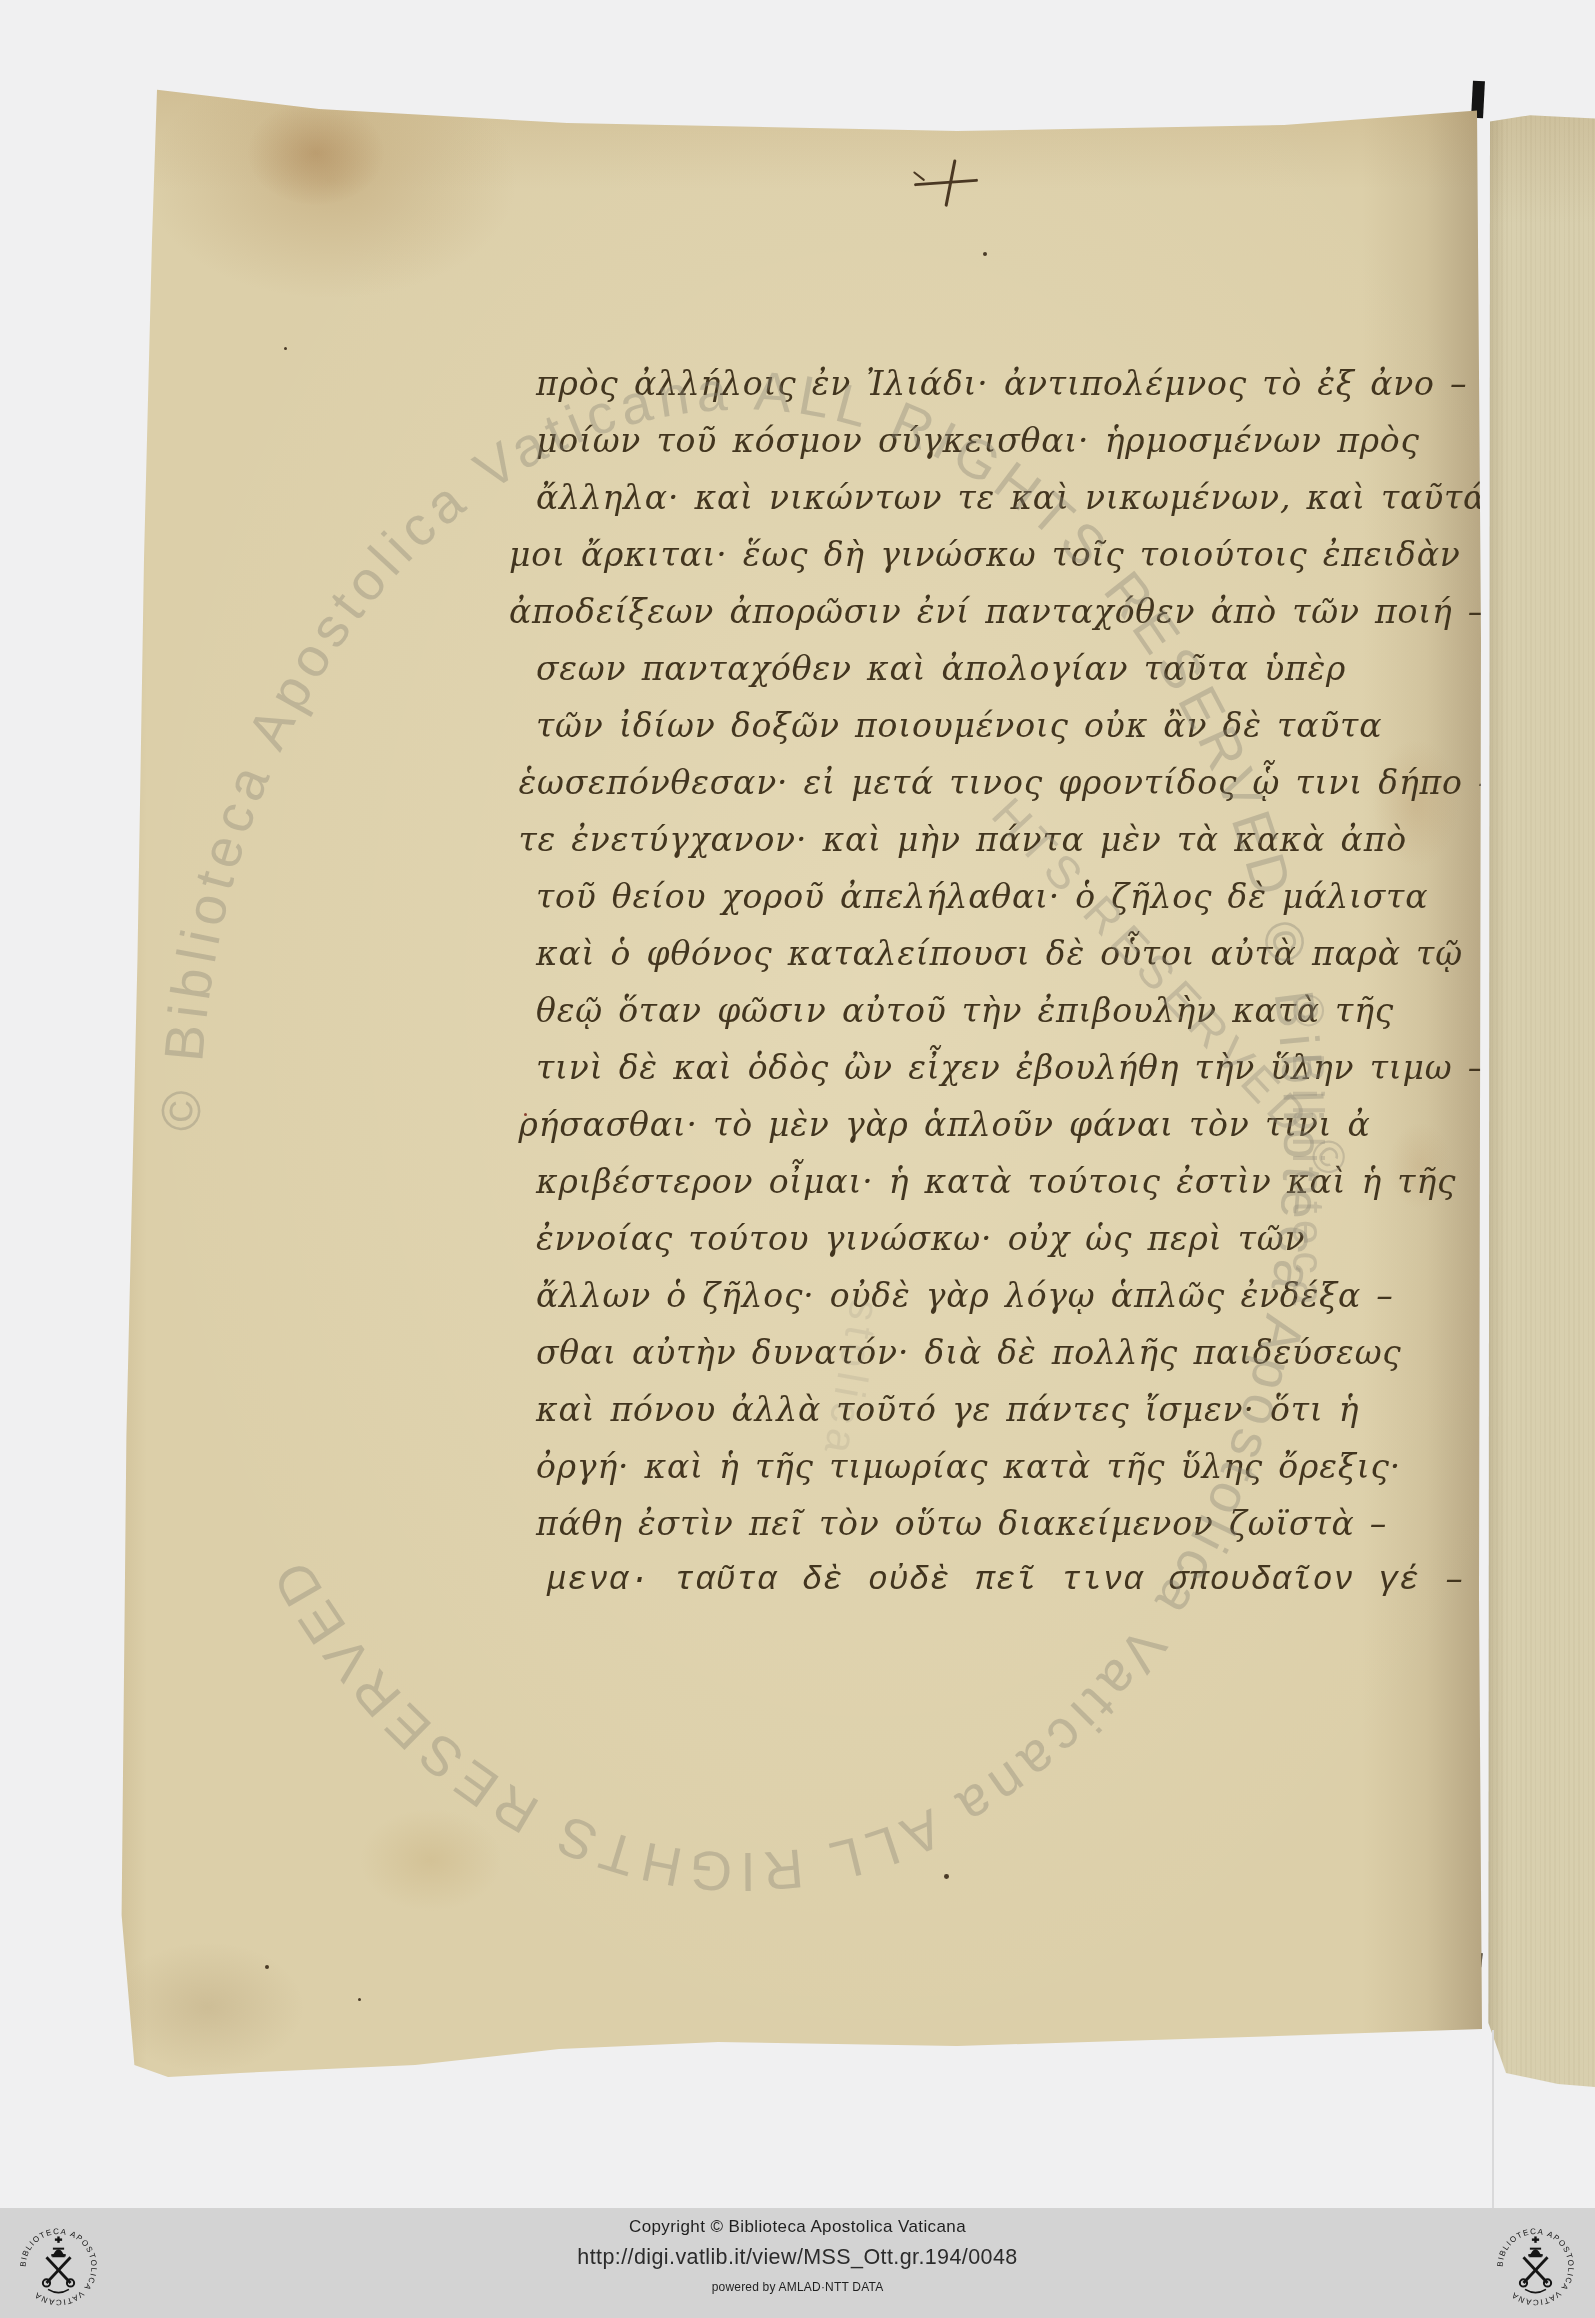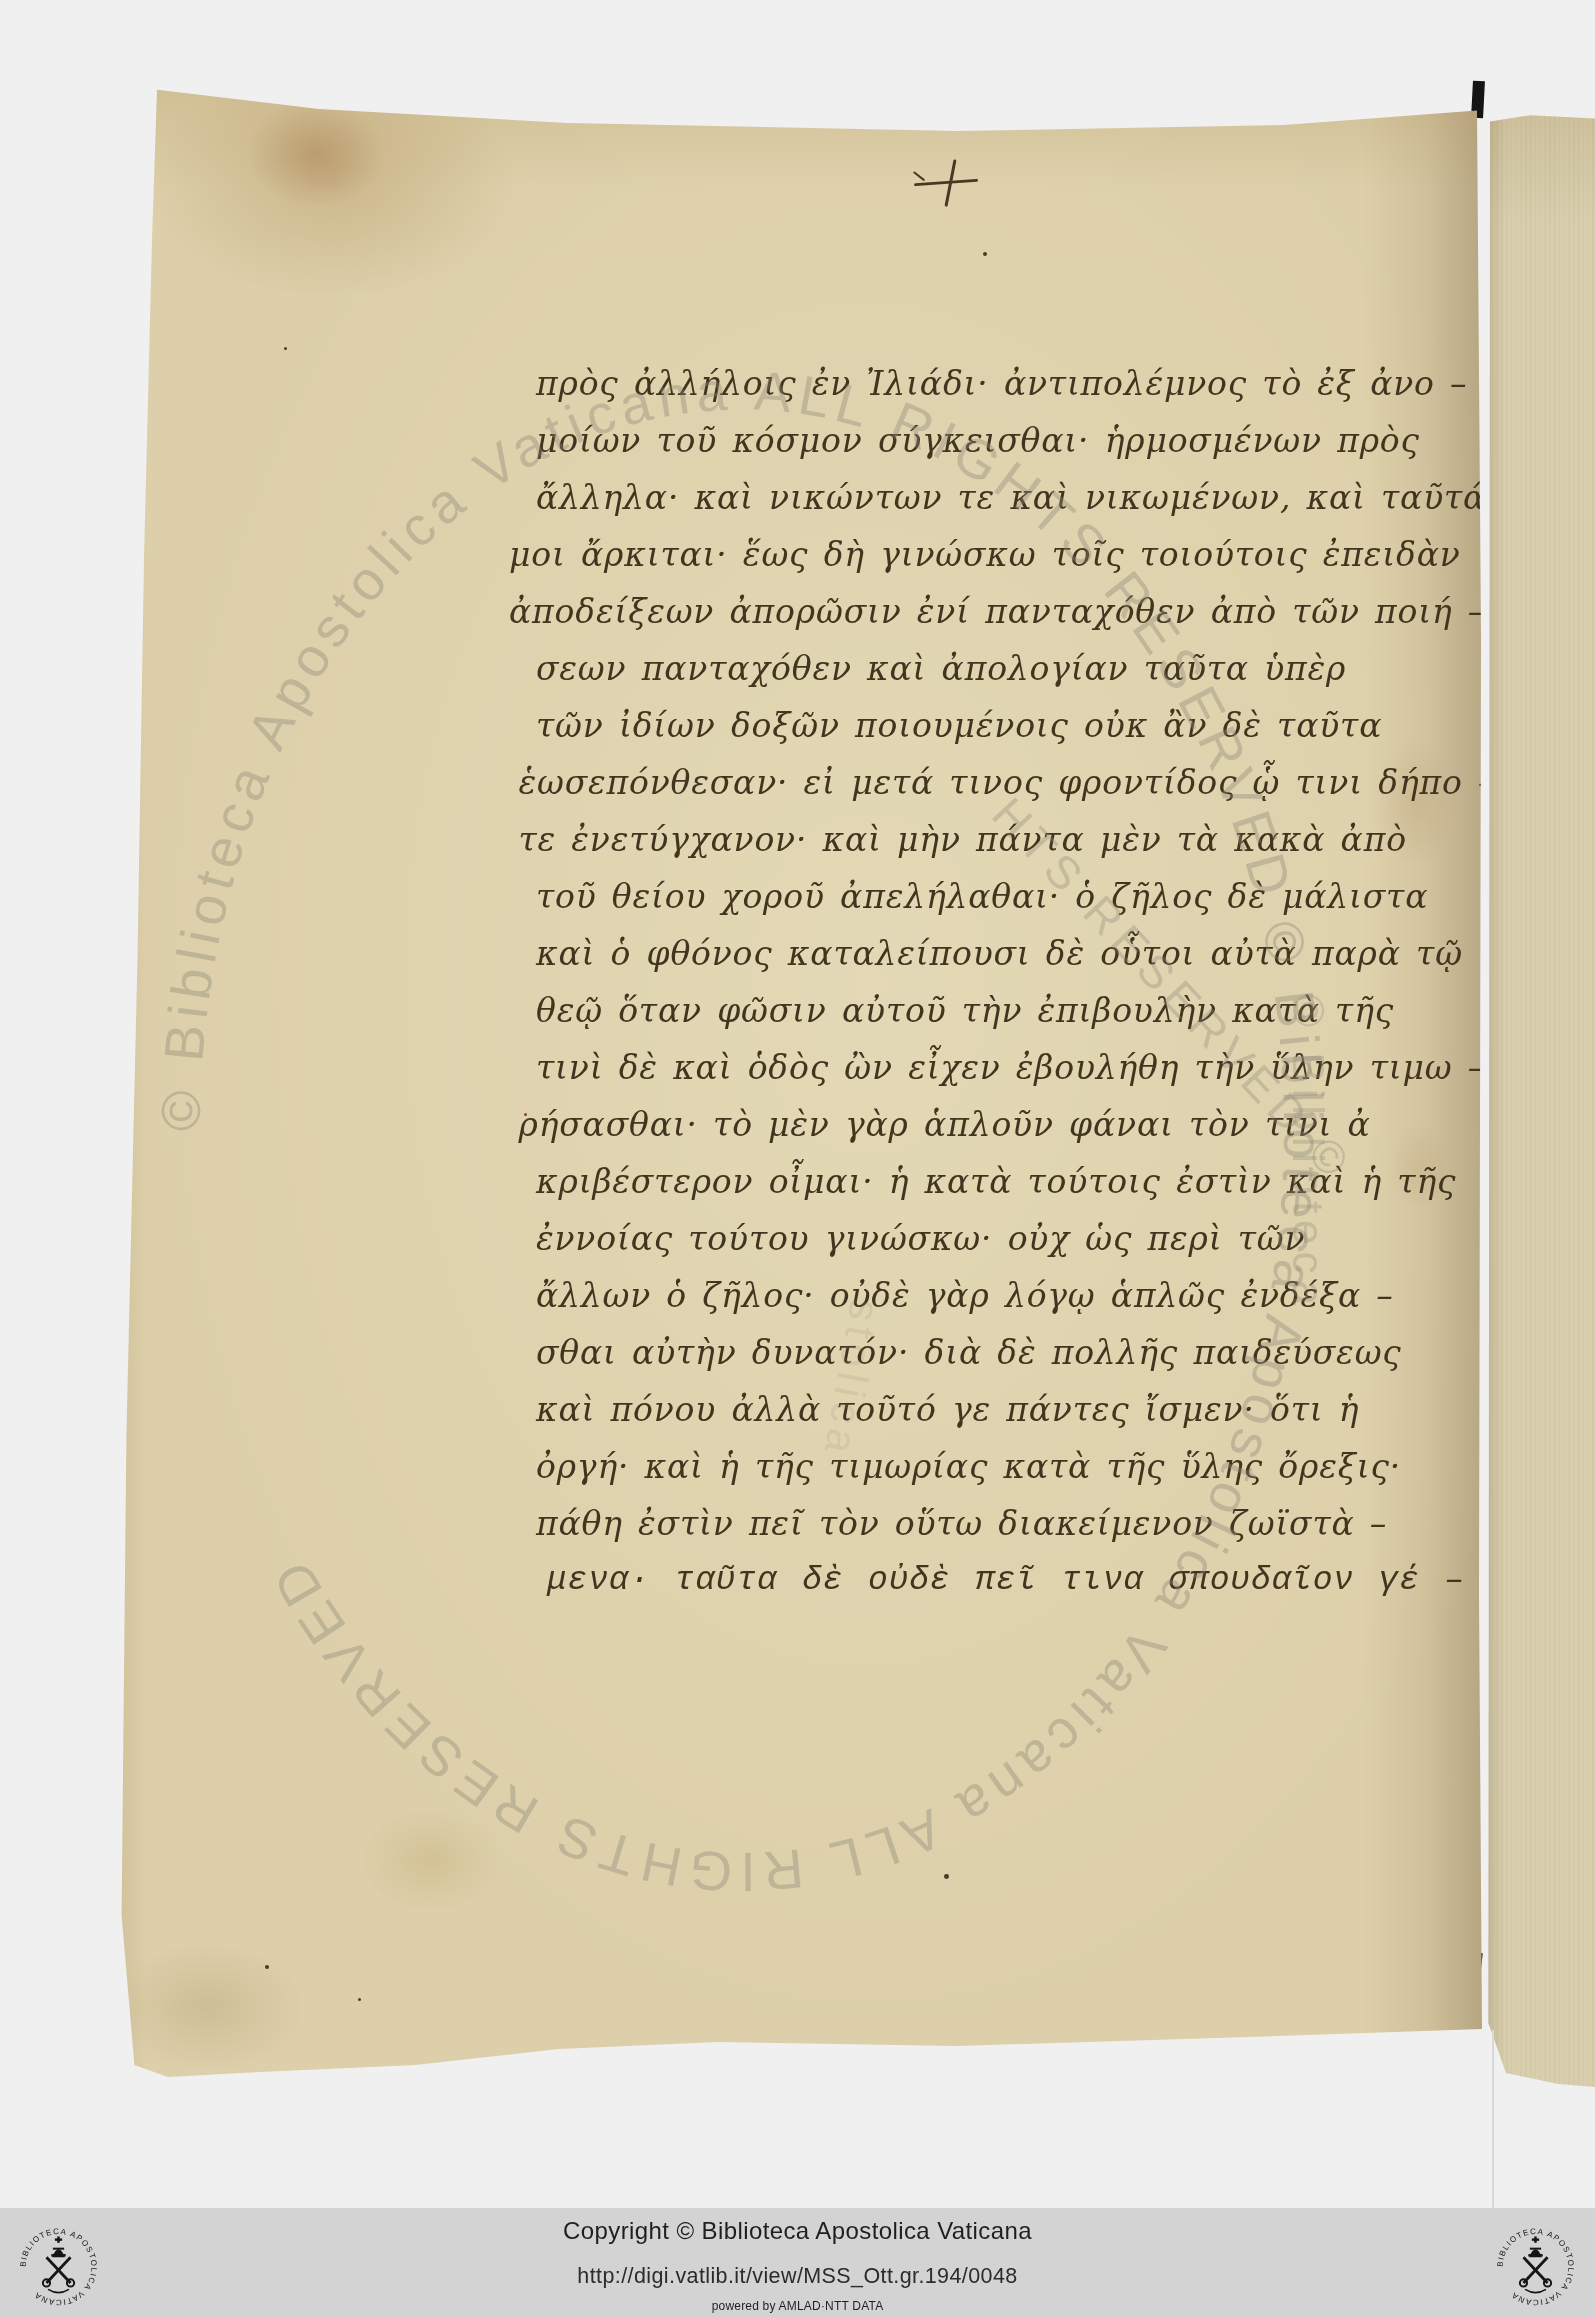--- a/index.html
+++ b/index.html
@@ -76,22 +76,22 @@
     fill:#8b8577;fill-opacity:.38;}
   .wm-frag{position:absolute;font-family:"Liberation Sans",sans-serif;color:#8b8577;
     transform-origin:left top;pointer-events:none;white-space:nowrap;}
   .wm-c{left:901px;top:702px;font-size:46px;letter-spacing:7.2px;opacity:.33;transform:rotate(47deg);}
   .wm-d{left:1214px;top:909px;font-size:45px;letter-spacing:6.4px;opacity:.30;transform:rotate(90deg);}
   .wm-e{left:770px;top:1219px;font-size:43px;letter-spacing:5.6px;opacity:.16;transform:rotate(100deg);}
 
   
   .footer{position:absolute;left:0;top:2208px;width:1595px;height:111px;background:#d3d3d3;}
   .footer-center{position:absolute;left:0;top:0;width:100%;text-align:center;color:#1e1e1e;}
-  .f-copy{margin-top:8.8px;font-size:24px;letter-spacing:0.4px;color:#1f1f1f;}
-  .f-url{margin-top:19px;font-size:21.5px;color:#2b2b2b;letter-spacing:0.4px;}
+  .f-copy{margin-top:8.8px;font-size:17px;letter-spacing:0.4px;color:#1f1f1f;}
+  .f-url{margin-top:8px;font-size:21.5px;color:#2b2b2b;letter-spacing:0.4px;}
   .f-pow{margin-top:10.4px;font-size:12px;color:#1f1f1f;letter-spacing:0.2px;}
   .logo{position:absolute;top:13.6px;width:85px;height:85px;}
   .logo.left{left:16px;}
   .logo.right{left:1493px;}
   .logo text{font-family:"Liberation Sans",sans-serif;font-size:10px;letter-spacing:1.6px;fill:#151515;}
 </style>
 </head>
 <body>
 
 <div class="canvas">

